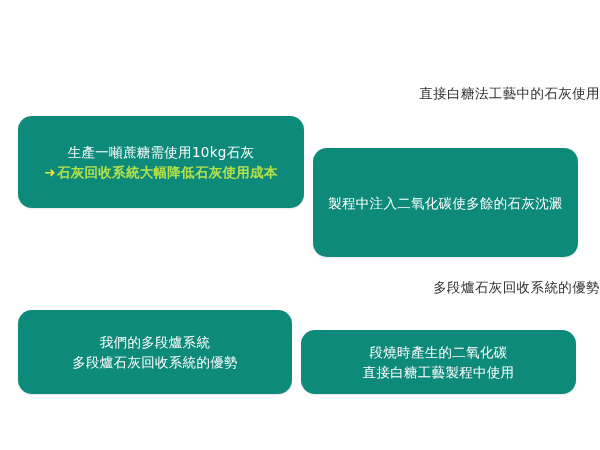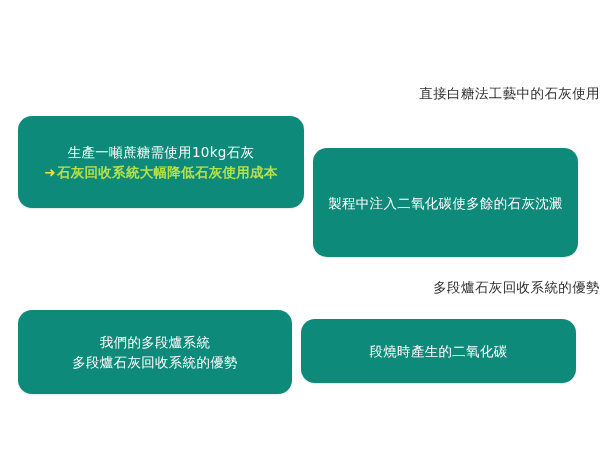--- a/index.html
+++ b/index.html
@@ -84,21 +84,21 @@
   }
 
   
   #section-top { top: 84px; }
   #section-top .card-row { margin-top: 14px; }
   #card-lime-usage    { width: 286px; height: 92px; }
   #card-co2-injection { width: 265px; height: 109px; margin-top: 32px; }
 
   
   #section-bottom { top: 230px; margin-top: 48px; }
-  #section-bottom .card-row { margin-top: 12px; align-items: center; }
+  #section-bottom .card-row { margin-top: 12px; align-items: flex-end; }
   #card-multi-hearth   { width: 274px; height: 84px; margin-top: 2px; }
   #card-co2-return     { width: 275px; height: 64px; }
 </style>
 </head>
 <body>
 
 <div class="slide">
 
   <div class="section" id="section-top">
     <div class="section-heading">直接白糖法工藝中的石灰使用</div>
@@ -124,18 +124,19 @@
 
     <div class="card-row">
 
       <div class="card" id="card-multi-hearth">
         <div class="card-line">我們的多段爐系統</div>
         <div class="card-line">多段爐石灰回收系統的優勢</div>
       </div>
 
       <div class="card" id="card-co2-return">
         <div class="card-line">段燒時產生的二氧化碳</div>
+        <div class="card-line">直接白糖工藝製程中使用</div>
       </div>
 
     </div>
   </div>
 
 </div>
 
 </body></html>

